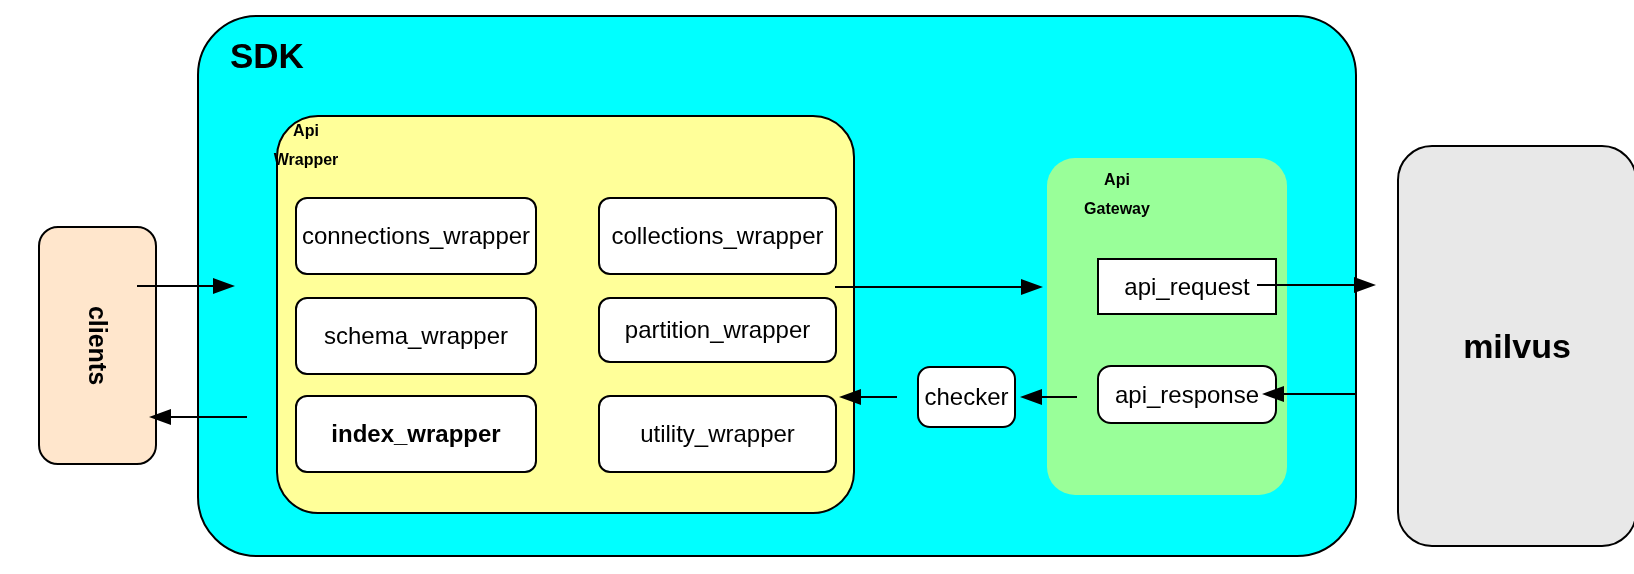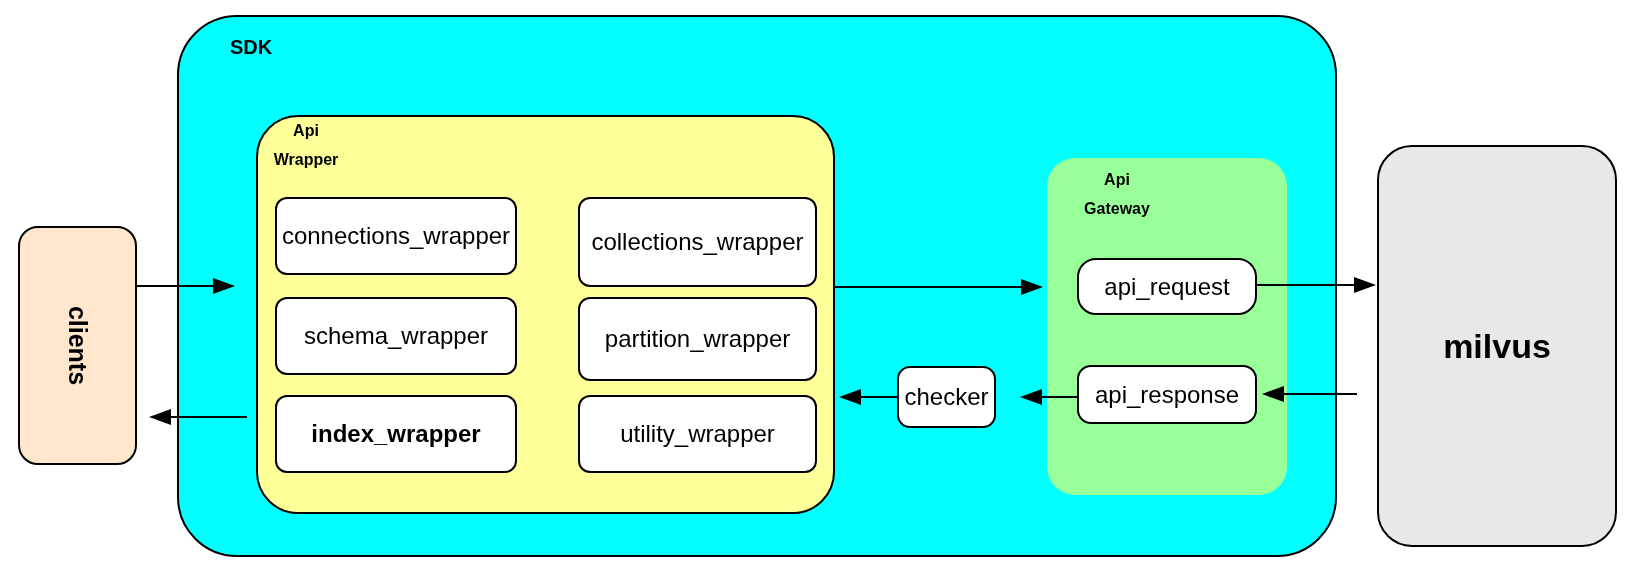--- a/index.html
+++ b/index.html
@@ -7,44 +7,44 @@
     --c-clients:#FFE6CC; --c-milvus:#E8E8E8; --c-node:#FFFFFF; --c-border:#000000; --c-arrow:#000000;
   }
   html,body{margin:0;padding:0;}
   body{
     width:1634px;height:574px;position:relative;overflow:hidden;
     background:var(--c-canvas);
     font-family:"Liberation Sans","DejaVu Sans",sans-serif;
     color:#000;
   }
   .abs{position:absolute;box-sizing:border-box;}
-  .box{border:2px solid var(--c-border);}
+  .box{border:2px solid var(--c-border);margin-left:20px;}
   .center{display:flex;align-items:center;justify-content:center;}
   .container-label{font-weight:bold;font-size:16px;line-height:29px;text-align:center;white-space:pre-line;}
   .node-label{font-size:24px;}
   
   .clients{left:18px;top:226px;width:119px;height:239px;border-radius:20px;background:var(--c-clients);}
   .clients span{transform:rotate(90deg);font-weight:bold;font-size:25px;white-space:nowrap;}
   .sdk{left:177px;top:15px;width:1160px;height:542px;border-radius:60px;background:var(--c-sdk);}
-  .sdk-label{left:230px;top:36px;font-weight:bold;font-size:20px;}
+  .sdk-label{left:230px;top:36px;font-weight:bold;font-size:35px;}
   .apiwrapper{left:256px;top:115px;width:579px;height:399px;border-radius:42px;background:var(--c-api_wrapper);}
   .apiwrapper-label{left:245px;top:116px;width:122px;}
   .apigateway{left:1047px;top:158px;width:240px;height:337px;border-radius:28px;background:var(--c-api_gateway);}
   .apigateway-label{left:1055px;top:165px;width:124px;}
   .milvus{left:1377px;top:145px;width:240px;height:402px;border-radius:35px;background:var(--c-milvus);font-weight:bold;font-size:34px;}
   
   .wnode{background:var(--c-node);border-radius:12px;}
   .m0{left:275px;top:197px;width:242px;height:78px;}
-  .m1{left:578px;top:197px;width:239px;height:90px;text-align:center;}
+  .m1{left:578px;top:197px;width:239px;height:78px;text-align:center;}
   .m2{left:275px;top:297px;width:242px;height:78px;}
-  .m3{left:578px;top:297px;width:239px;height:84px;}
+  .m3{left:578px;top:297px;width:239px;height:66px;}
   .m4{left:275px;top:395px;width:242px;height:78px;font-weight:bold;}
   .m5{left:578px;top:395px;width:239px;height:78px;}
   .checker{left:897px;top:366px;width:99px;height:62px;border-radius:13px;}
-  .apirequest{left:1077px;top:258px;width:180px;height:57px;border-radius:19px;}
+  .apirequest{left:1077px;top:258px;width:180px;height:57px;border-radius:0;}
   .apiresponse{left:1077px;top:365px;width:180px;height:59px;border-radius:14px;}
   .arrow-layer{left:0;top:0;width:1634px;height:574px;pointer-events:none;}
   .arrow-layer line{stroke:var(--c-arrow);stroke-width:2px;}
   .arrow-layer polygon{fill:var(--c-arrow);}
 </style>
 </head>
 <body>
 
 <div class="abs box sdk"></div>
 <div class="abs sdk-label">SDK</div>

